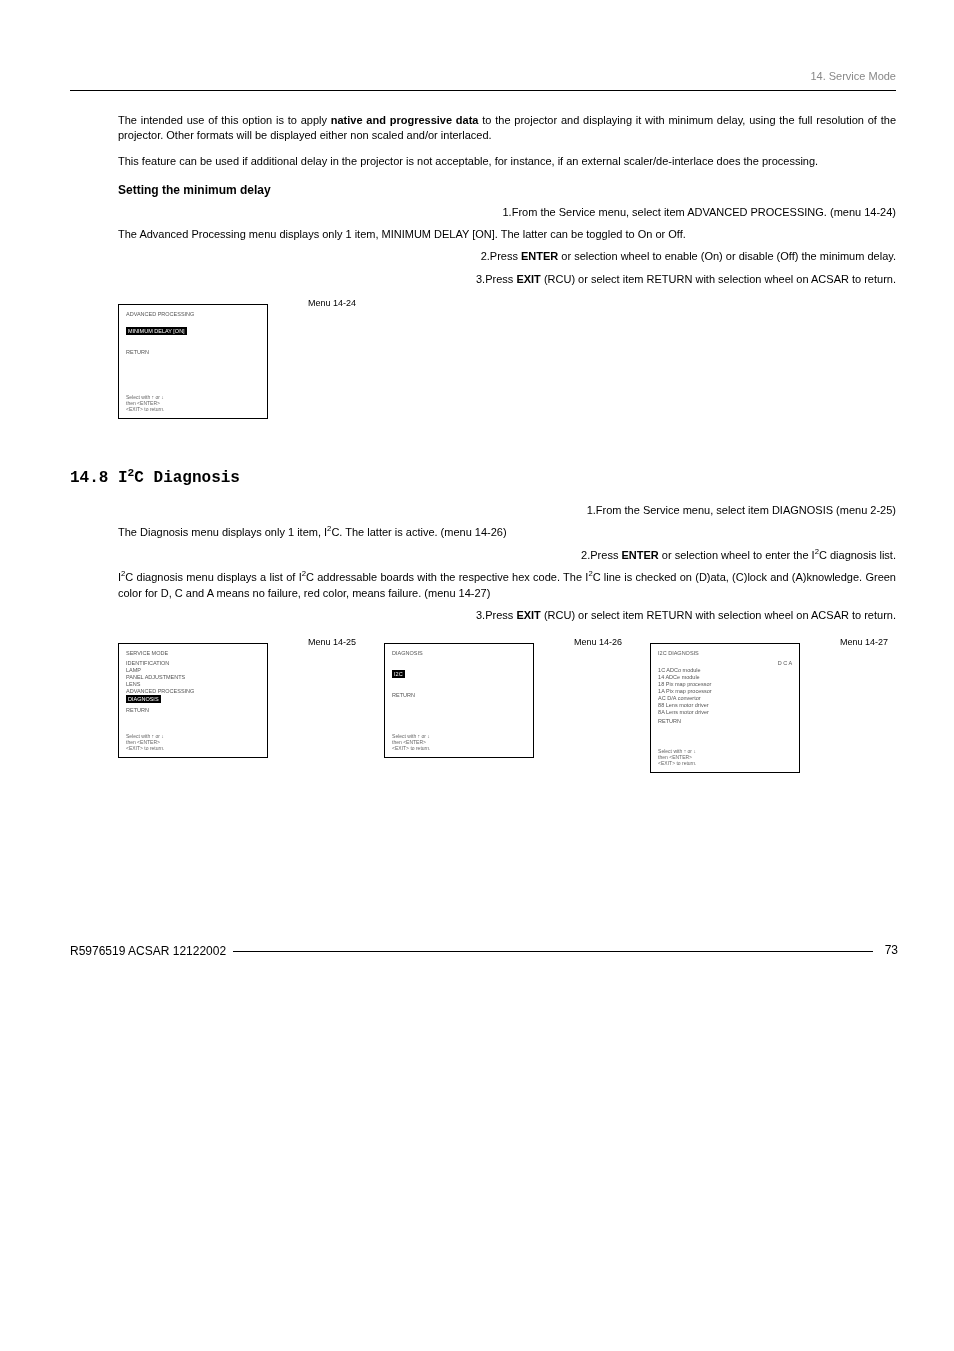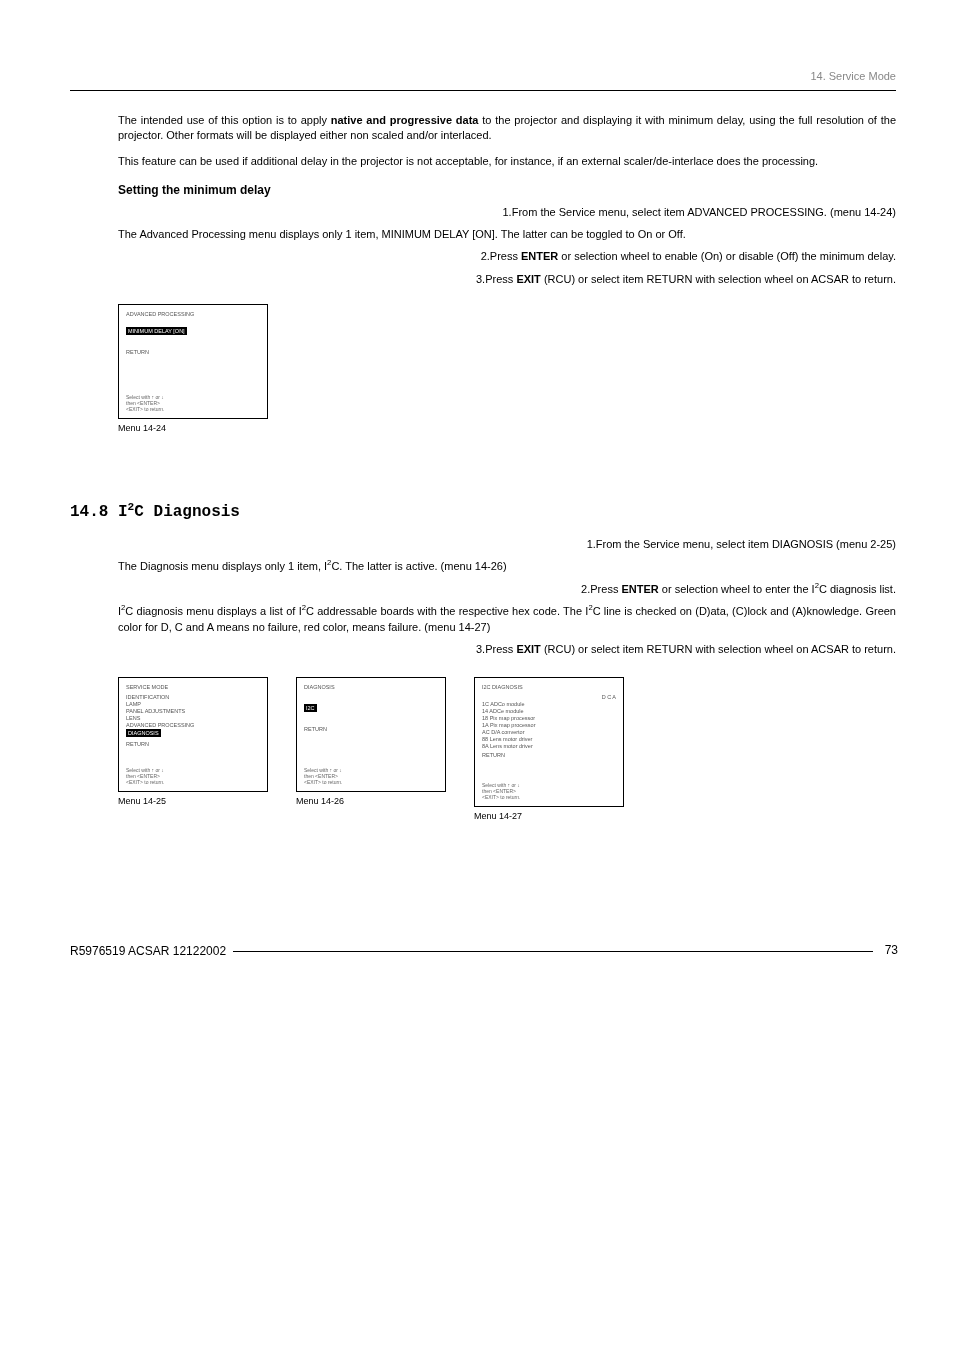--- a/index.html
+++ b/index.html
@@ -101,21 +101,22 @@
     margin-top: 4px;
     margin-bottom: 20px;
   }
   .menu-row {
     display: flex;
     gap: 28px;
     margin-top: 10px;
   }
   .menu-col {
     display: flex;
-    flex-direction: column;
+    flex-direction: row;
+    gap: 40px;
   }
   .section-head {
     font-size: 16px;
     font-weight: bold;
     margin-top: 50px;
     margin-bottom: 16px;
     margin-left: -48px;
     font-family: Liberation Mono, monospace;
   }
   .sup {

